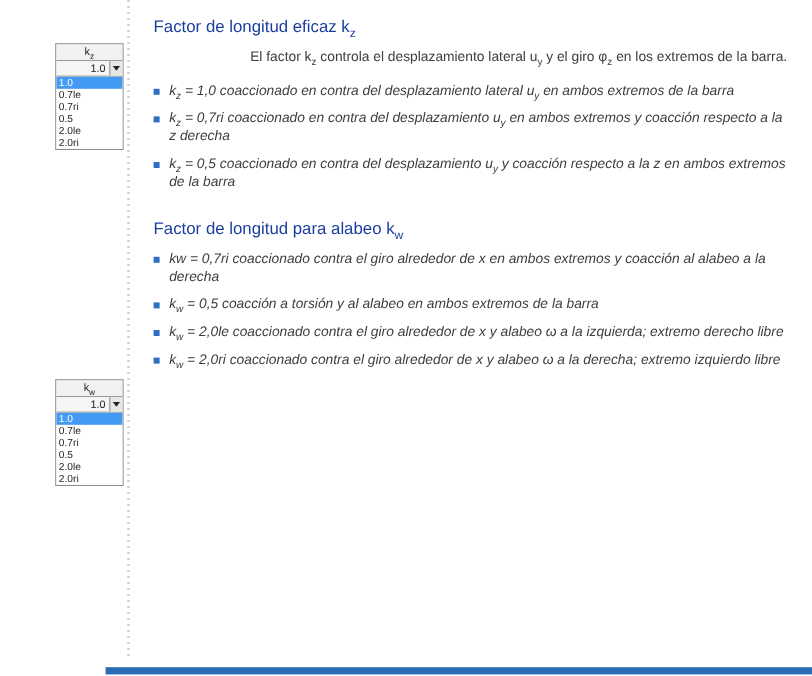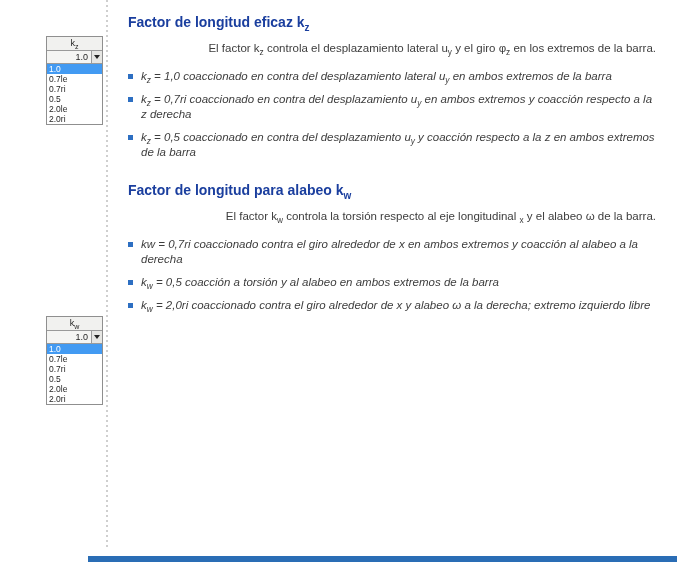--- a/index.html
+++ b/index.html
@@ -52,21 +52,21 @@
 
   
   .content{
     position:absolute;left:128px;top:8px;width:528px;
     color:var(--body-text,#3d3d3d);font-size:11.5px;line-height:15px;
   }
   .section + .section{margin-top:22px;}
   .sec-title{
     margin:6px 0 10px 0;
     color:var(--heading-blue,#1a3e9e);
-    font-size:14px;font-weight:bold;line-height:17px;
+    font-size:14px;font-weight:normal;line-height:17px;
   }
   .sec-title sub{font-size:10px;}
   .sec-intro{margin:0 0 13px 0;text-align:right;}
   .bullets{list-style:none;margin:0;padding:0;}
   .bullets li{
     position:relative;padding-left:13px;margin-bottom:8px;font-style:italic;
   }
   .bullets li::before{
     content:"";position:absolute;left:0;top:5px;width:5px;height:5px;
     background:var(--bullet-square,#2d6fc2);
@@ -90,24 +90,24 @@
     <p class="sec-intro">El factor k<sub>z</sub> controla el desplazamiento lateral u<sub>y</sub> y el giro φ<sub>z</sub> en los extremos de la barra.</p>
     <ul class="bullets">
           <li>k<sub>z</sub> = 1,0 coaccionado en contra del desplazamiento lateral u<sub>y</sub> en ambos extremos de la barra</li>
           <li>k<sub>z</sub> = 0,7ri coaccionado en contra del desplazamiento u<sub>y</sub> en ambos extremos y coacción respecto a la z derecha</li>
           <li>k<sub>z</sub> = 0,5 coaccionado en contra del desplazamiento u<sub>y</sub> y coacción respecto a la z en ambos extremos de la barra</li>
         </ul>
   </div>
 
   <div class="section">
     <h2 class="sec-title">Factor de longitud para alabeo k<sub>w</sub></h2>
-    <p class="sec-intro">El factor k<sub>w</sub> controla la torsión respecto al eje longitudinal <sub>x</sub> y el alabeo ω de la barra.</p>
     <ul class="bullets">
           <li>kw = 0,7ri coaccionado contra el giro alrededor de x en ambos extremos y coacción al alabeo a la derecha</li>
           <li>k<sub>w</sub> = 0,5 coacción a torsión y al alabeo en ambos extremos de la barra</li>
+          <li>k<sub>w</sub> = 2,0le coaccionado contra el giro alrededor de x y alabeo ω a la izquierda; extremo derecho libre</li>
           <li>k<sub>w</sub> = 2,0ri coaccionado contra el giro alrededor de x y alabeo ω a la derecha; extremo izquierdo libre</li>
         </ul>
   </div>
 </div>
   <div class="footer-bar"></div>
 
   <div class="widget widget-0">
     <div class="w-header"><span class="w-header-text">k<sub>z</sub></span></div>
     <div class="w-combo">
       <span class="w-val">1.0</span>

